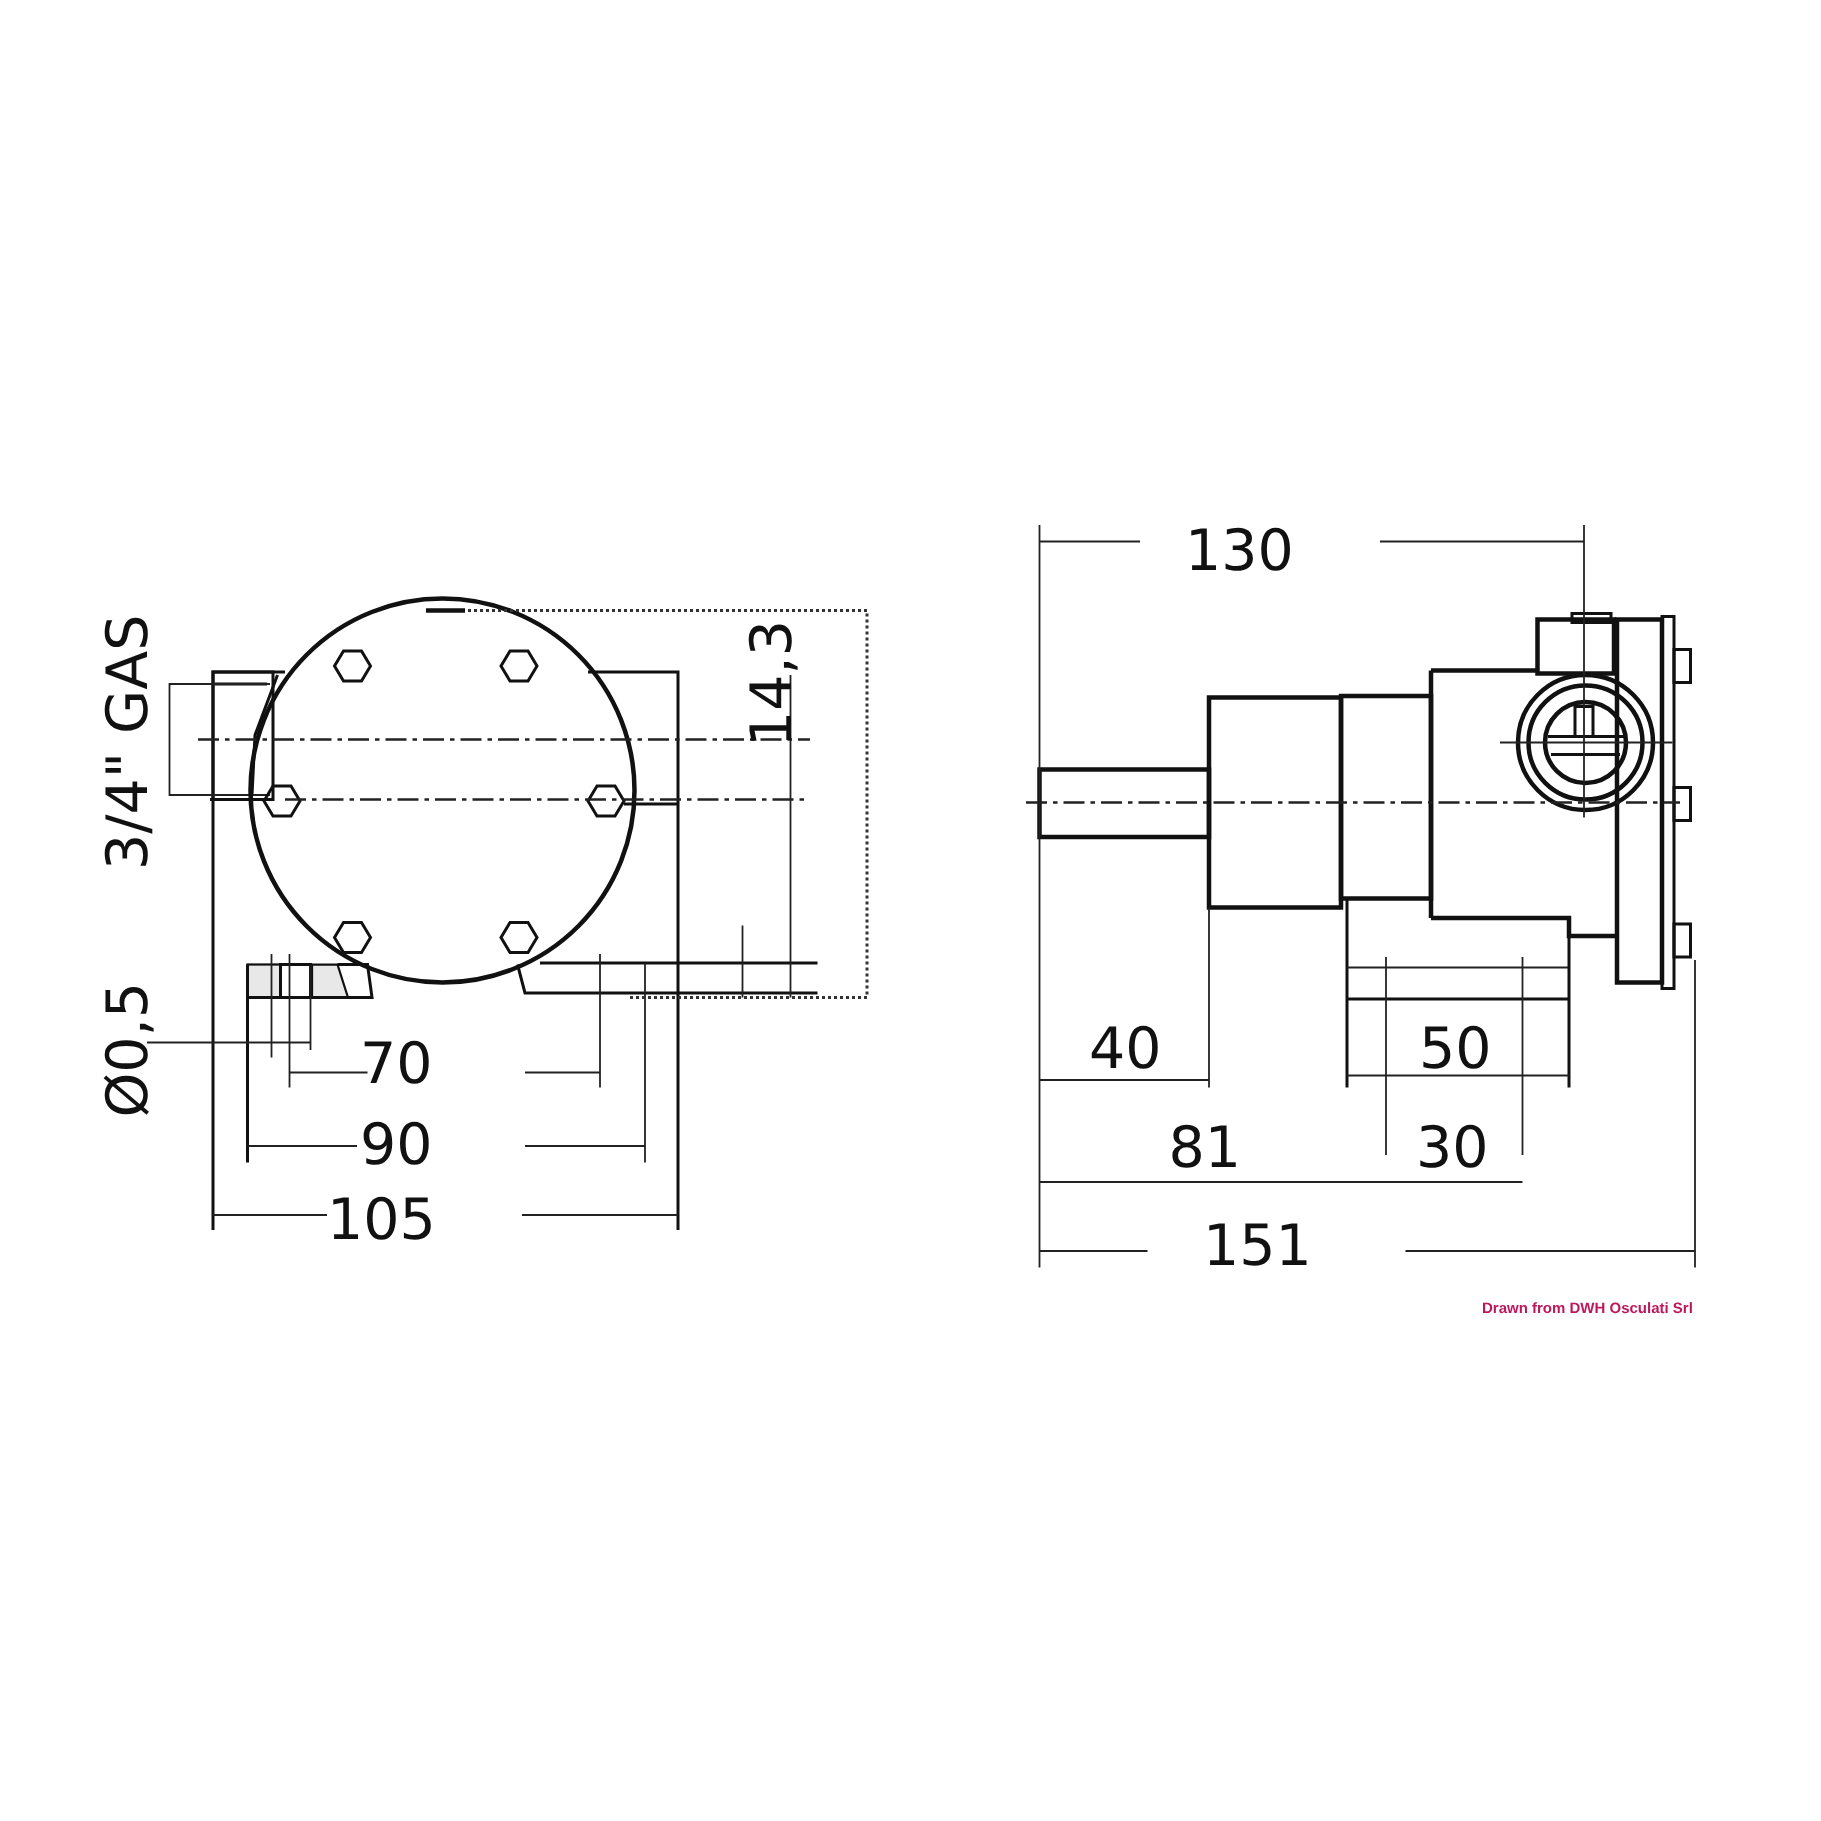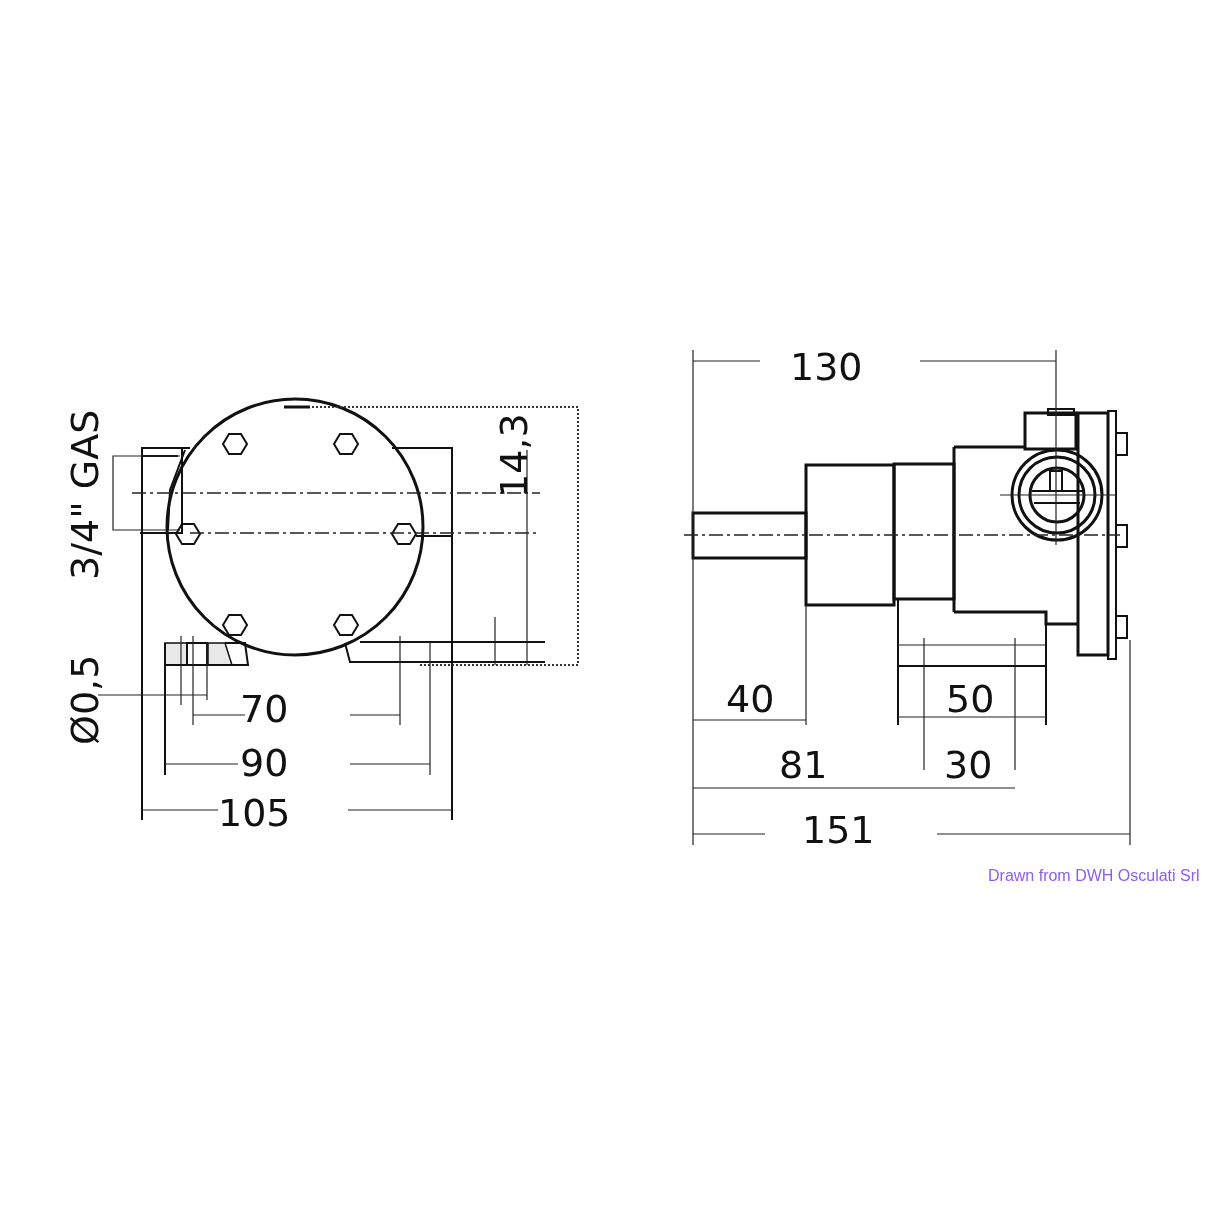--- a/index.html
+++ b/index.html
@@ -5,21 +5,21 @@
   html, body { margin: 0; padding: 0; background: #ffffff; }
   body { width: 1214px; height: 1214px; position: relative; overflow: hidden; }
   #drawing { position: absolute; left: 0; top: 0; width: 1214px; height: 1214px; }
   .ln { stroke: #111; fill: none; stroke-width: 2; }
   .thick { stroke: #111; fill: none; stroke-width: 3; }
   .thin { stroke: #222; fill: none; stroke-width: 1.2; }
   .dash { stroke: #222; fill: none; stroke-width: 1.6; stroke-dasharray: 14 4 3 4; }
   .dot { stroke: #333; fill: none; stroke-width: 2; stroke-dasharray: 2 2; }
   .hatch { fill: #e8e8e8; stroke: #111; stroke-width: 1.5; }
   .dim-text { font-family: "DejaVu Sans", sans-serif; font-size: 38px; fill: #111; }
-  .credit { position: absolute; left: 988px; top: 867px; font-family: "Liberation Sans", sans-serif; font-size: 16px; color: #8b5cf6; }
+  .credit { position: absolute; left: 988px; top: 867px; font-family: "Liberation Sans", sans-serif; font-size: 10px; color: #be185d; font-weight: bold; }
 </style>
 </head>
 <body>
 
 <svg id="drawing" viewBox="0 0 1214 1214" xmlns="http://www.w3.org/2000/svg">
 
   <g>
 
     <polyline class="ln" points="190,448 142,448 142,820"></polyline>
     <polyline class="ln" points="392,448 452,448 452,820"></polyline>

